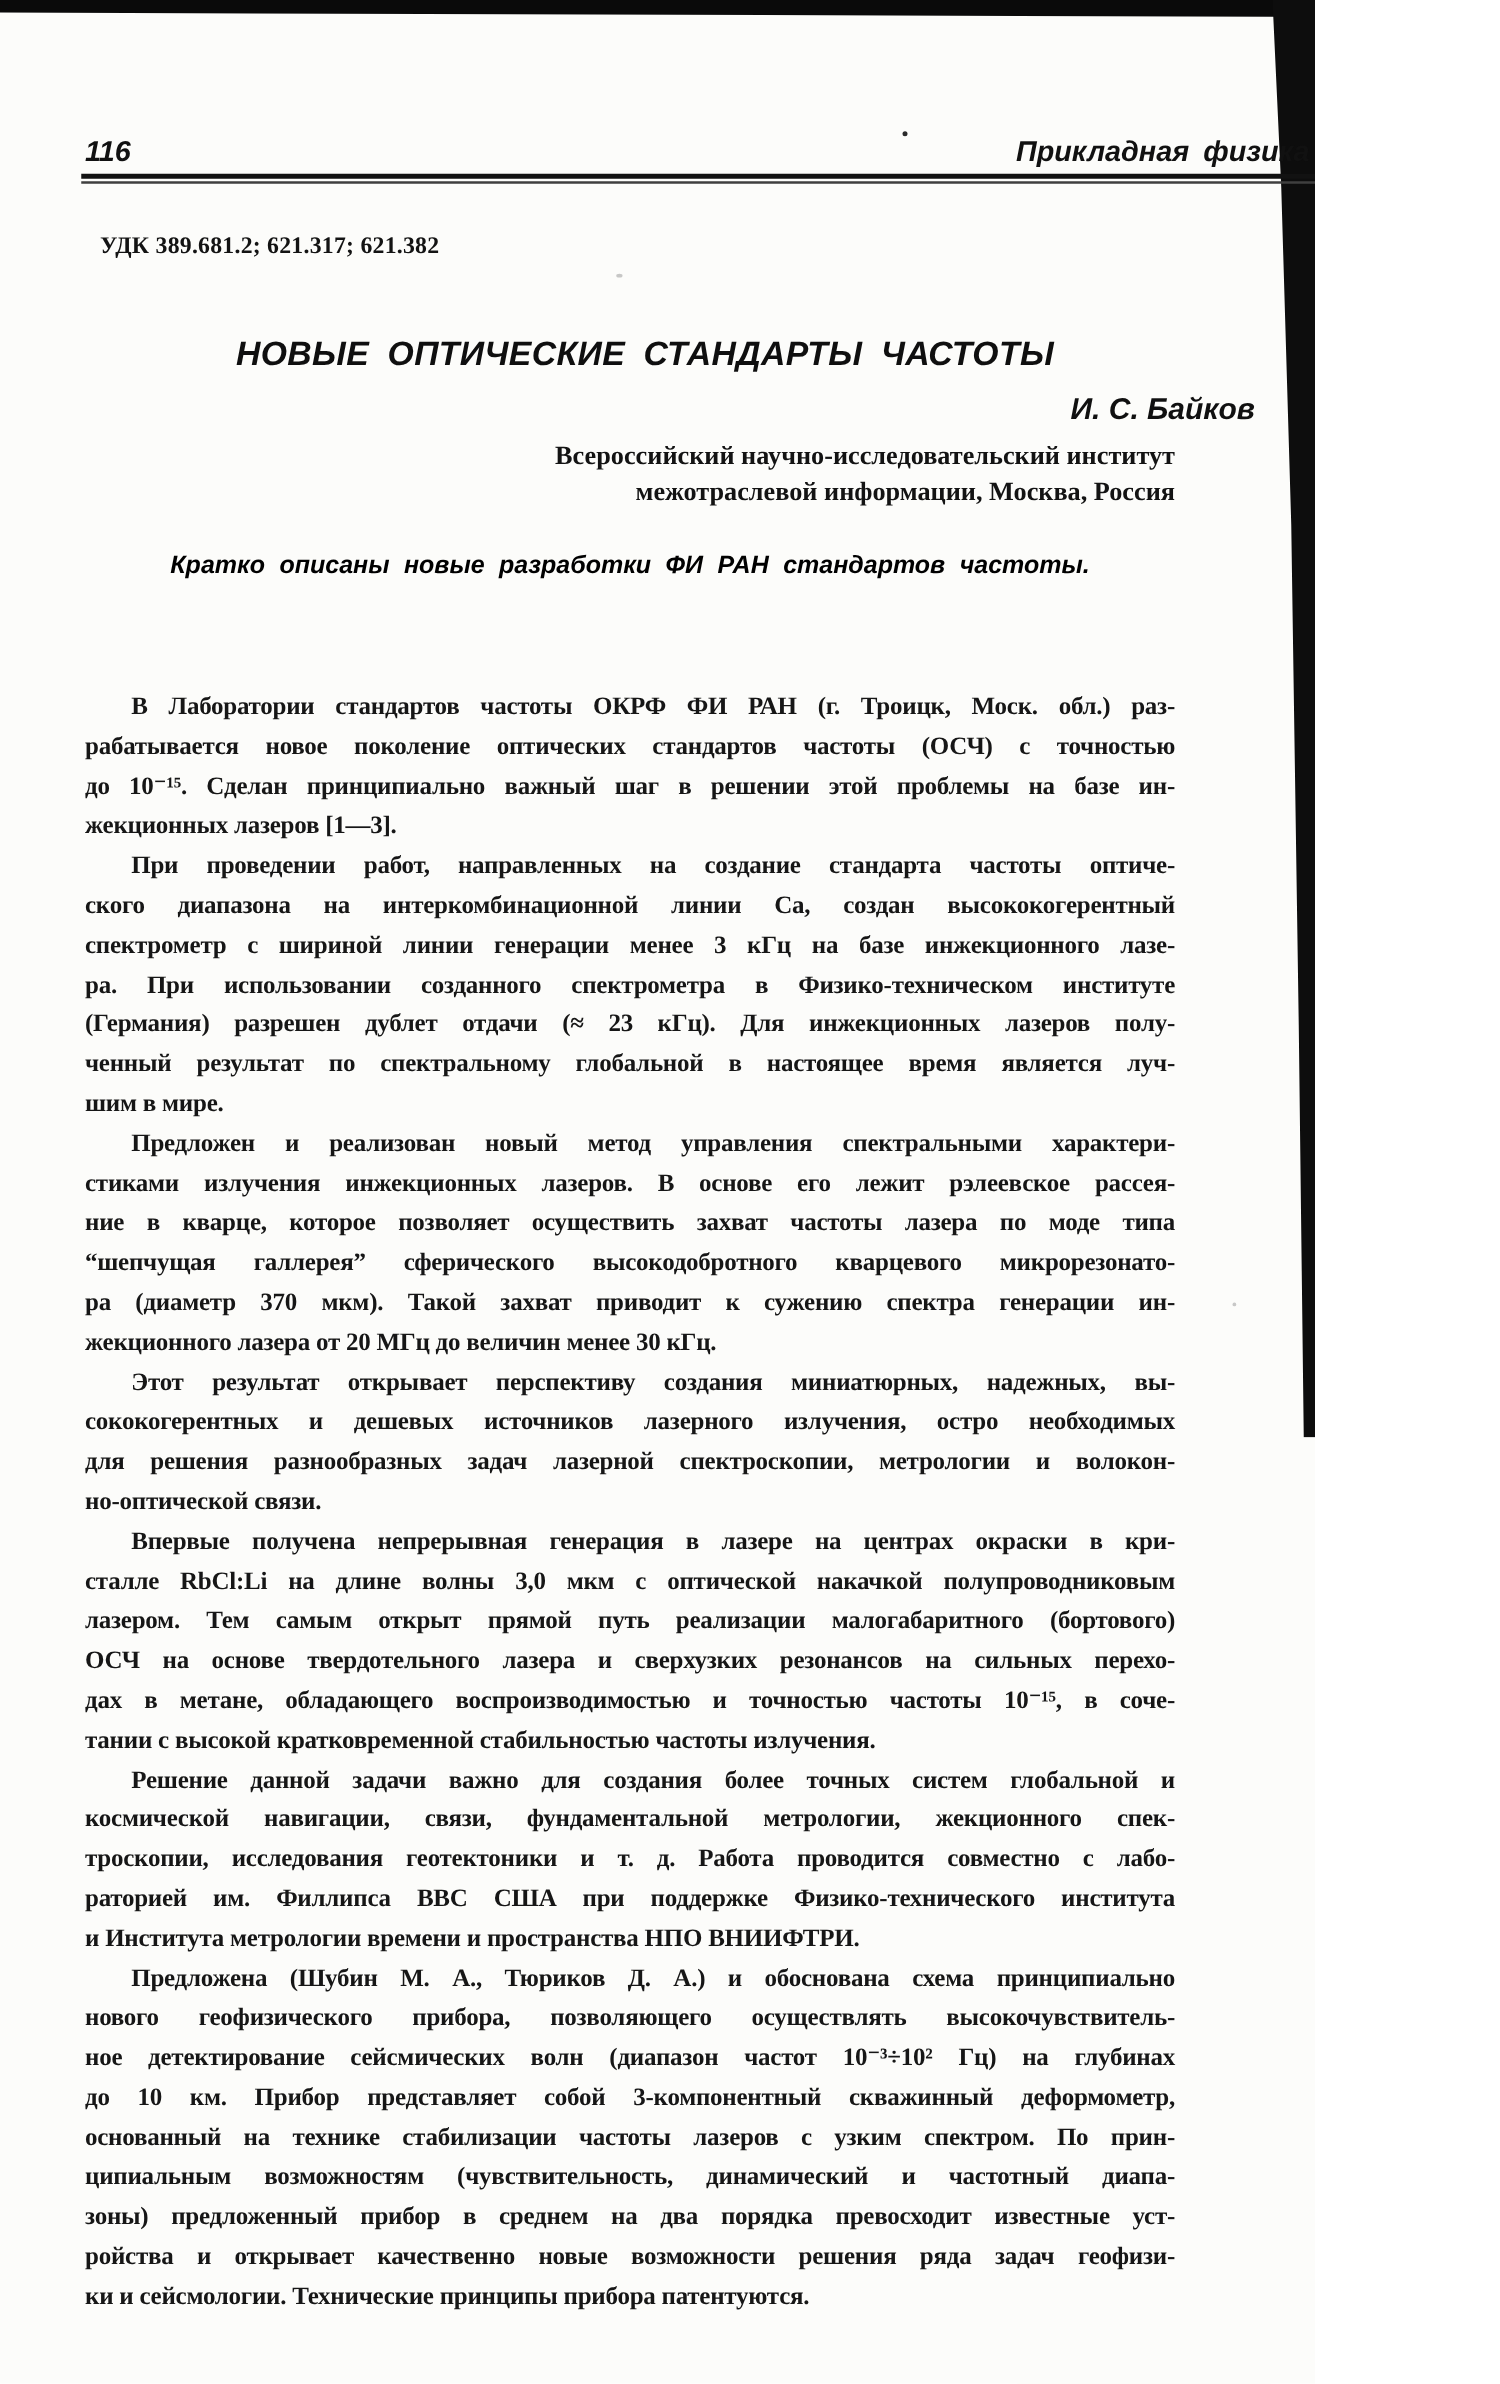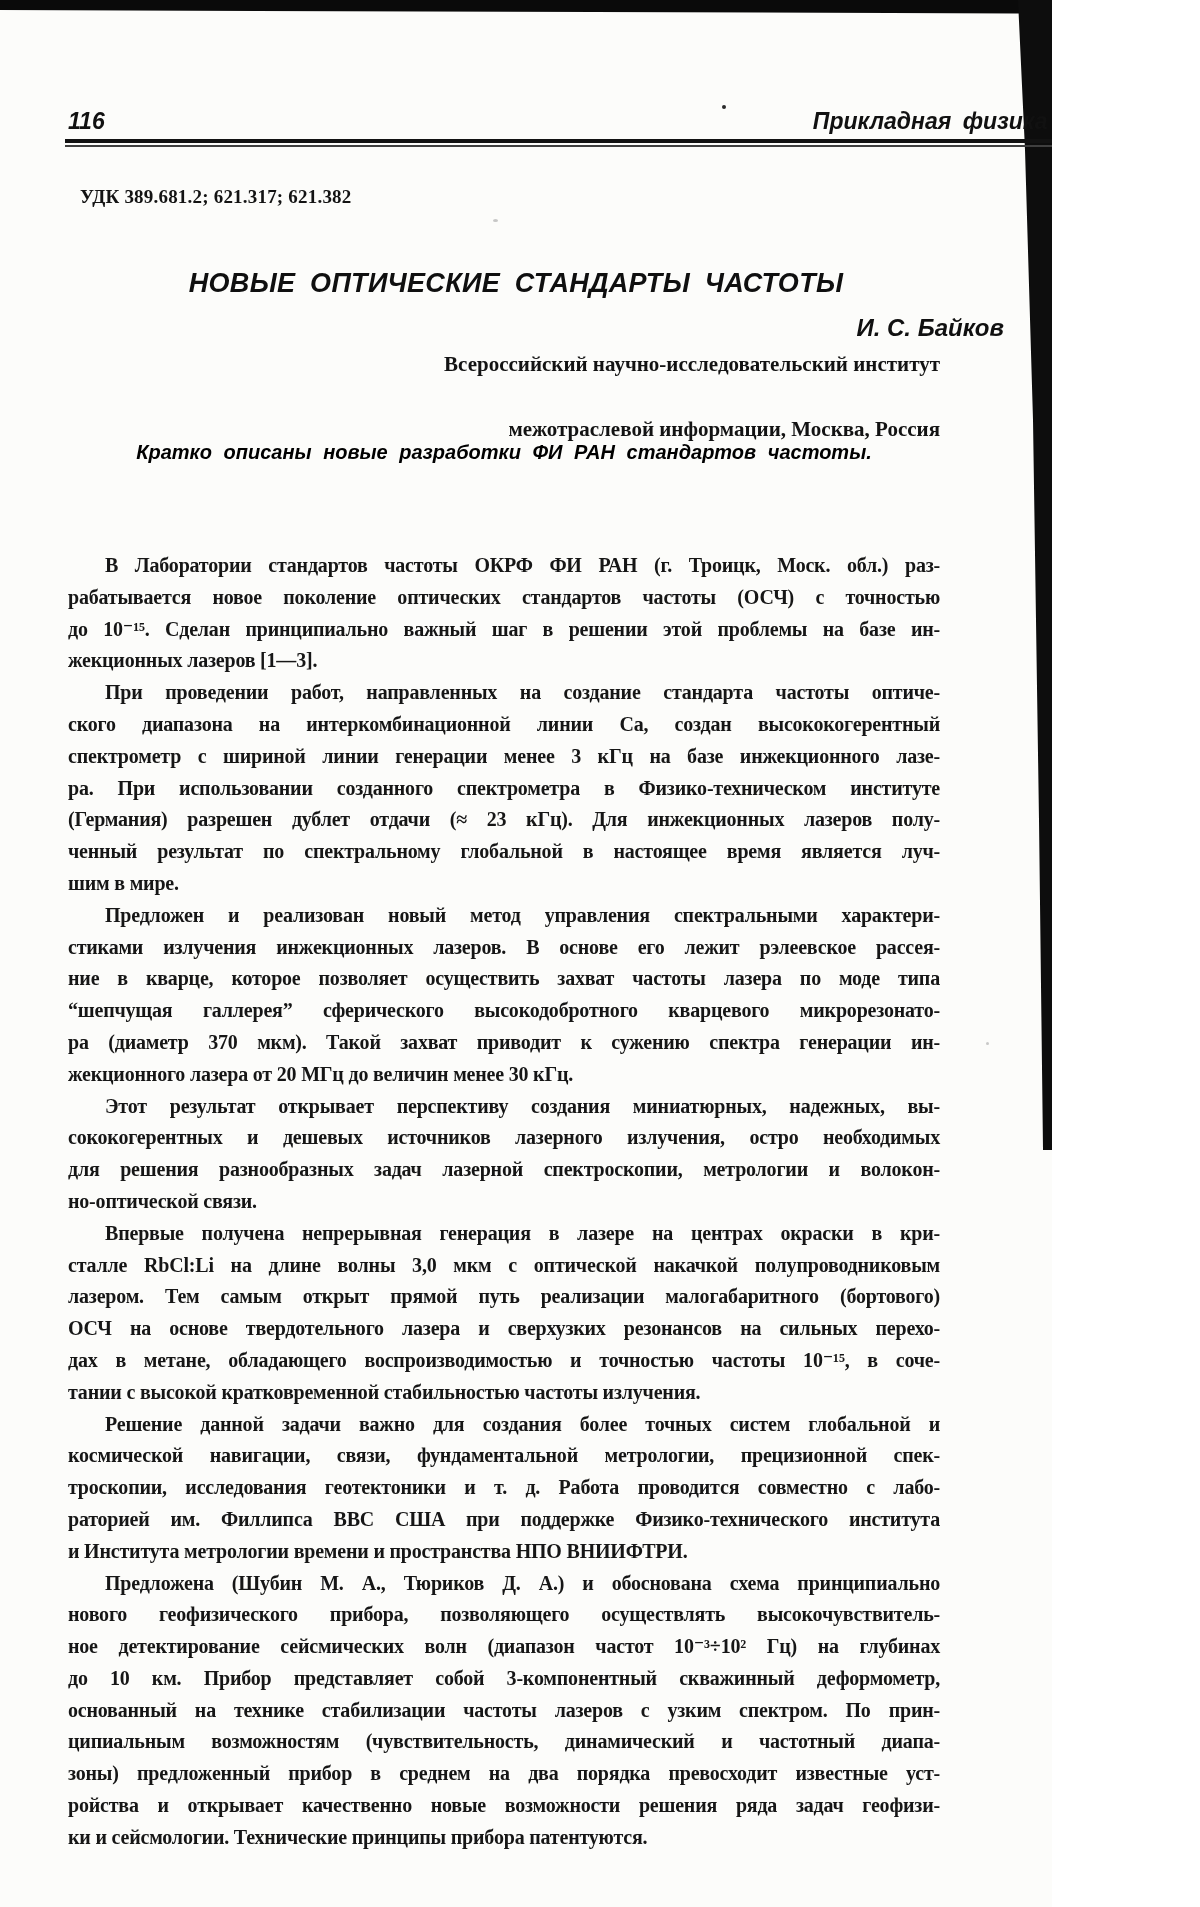--- a/index.html
+++ b/index.html
@@ -65,21 +65,21 @@
     position:absolute; left:68px; top:314px; width:872px;
     text-align:right; transform:translateX(64px);
     font-family:"Liberation Sans","DejaVu Sans",sans-serif;
     font-weight:bold; font-style:italic; font-size:24px; color:#101010;
   }
   .affil {
     position:absolute; left:68px; top:352px; width:872px;
     text-align:right;
     font-weight:bold; font-size:21px; color:#131313;
   }
-  .affil.a2 { top:381px;margin-top:36px; }
+  .affil.a2 { top:381px; }
 
   .abstract {
     position:absolute; left:68px; top:441px; width:872px;
     text-align:center;
     font-family:"Liberation Sans","DejaVu Sans",sans-serif;
     font-weight:bold; font-style:italic; font-size:20px;
     word-spacing:6px; color:#000000;
   }
 
   
@@ -154,21 +154,21 @@
       <div class="para">
         <div class="bline first">Впервые получена непрерывная генерация в лазере на центрах окраски в кри-</div>
         <div class="bline">сталле RbCl:Li на длине волны 3,0 мкм с оптической накачкой полупроводниковым</div>
         <div class="bline">лазером. Тем самым открыт прямой путь реализации малогабаритного (бортового)</div>
         <div class="bline">ОСЧ на основе твердотельного лазера и сверхузких резонансов на сильных перехо-</div>
         <div class="bline">дах в метане, обладающего воспроизводимостью и точностью частоты 10⁻¹⁵, в соче-</div>
         <div class="bline last">тании с высокой кратковременной стабильностью частоты излучения.</div>
       </div>
       <div class="para">
         <div class="bline first">Решение данной задачи важно для создания более точных систем глобальной и</div>
-        <div class="bline">космической навигации, связи, фундаментальной метрологии, прецизионной спек-</div>
+        <div class="bline">космической навигации, связи, фундаментальной метрологии, жекционного спек-</div>
         <div class="bline">троскопии, исследования геотектоники и т. д. Работа проводится совместно с лабо-</div>
         <div class="bline">раторией им. Филлипса ВВС США при поддержке Физико-технического института</div>
         <div class="bline last">и Института метрологии времени и пространства НПО ВНИИФТРИ.</div>
       </div>
       <div class="para">
         <div class="bline first">Предложена (Шубин М. А., Тюриков Д. А.) и обоснована схема принципиально</div>
         <div class="bline">нового геофизического прибора, позволяющего осуществлять высокочувствитель-</div>
         <div class="bline">ное детектирование сейсмических волн (диапазон частот 10⁻³÷10² Гц) на глубинах</div>
         <div class="bline">до 10 км. Прибор представляет собой 3-компонентный скважинный деформометр,</div>
         <div class="bline">основанный на технике стабилизации частоты лазеров с узким спектром. По прин-</div>

